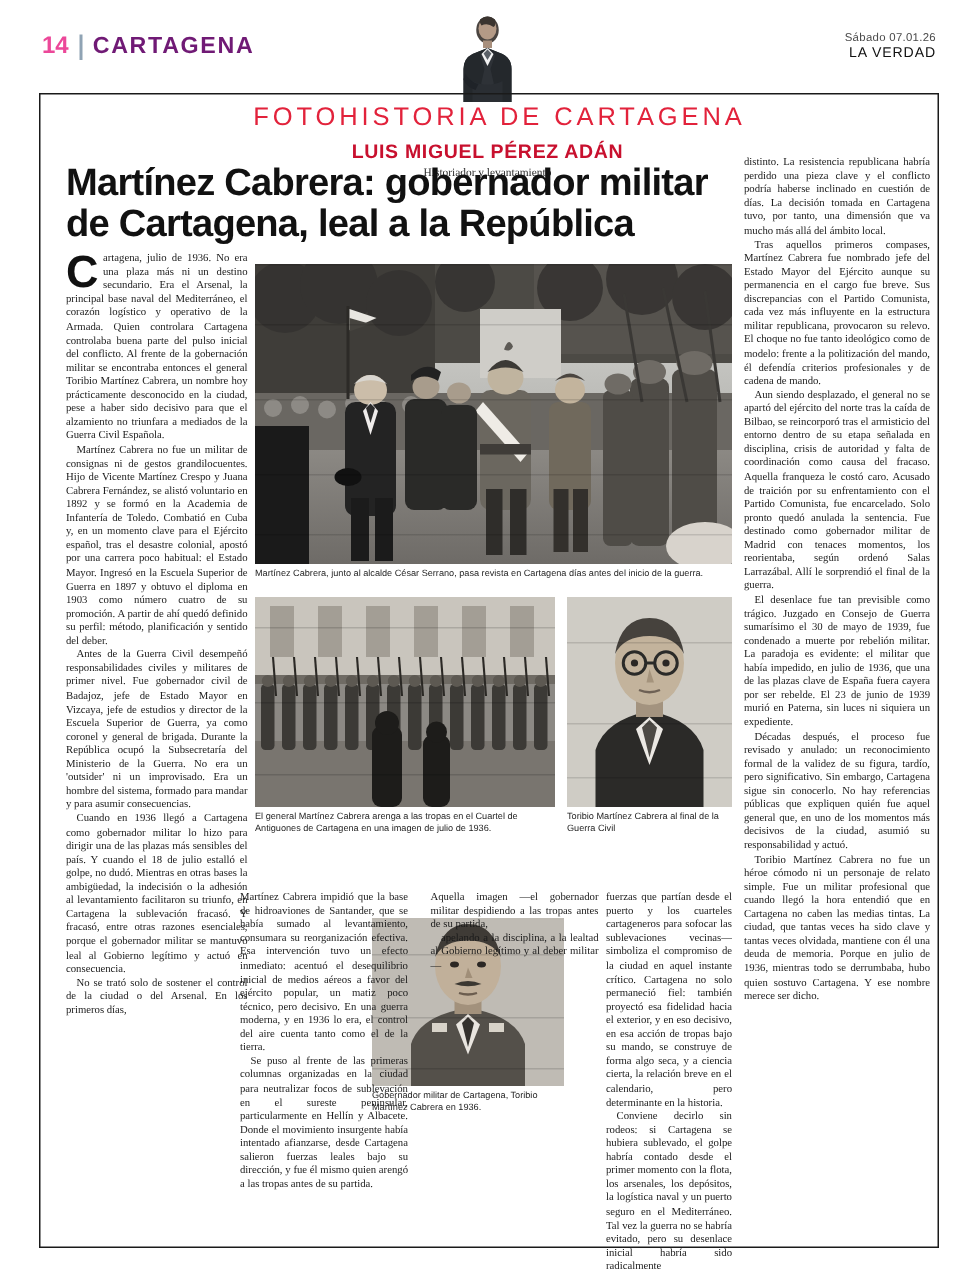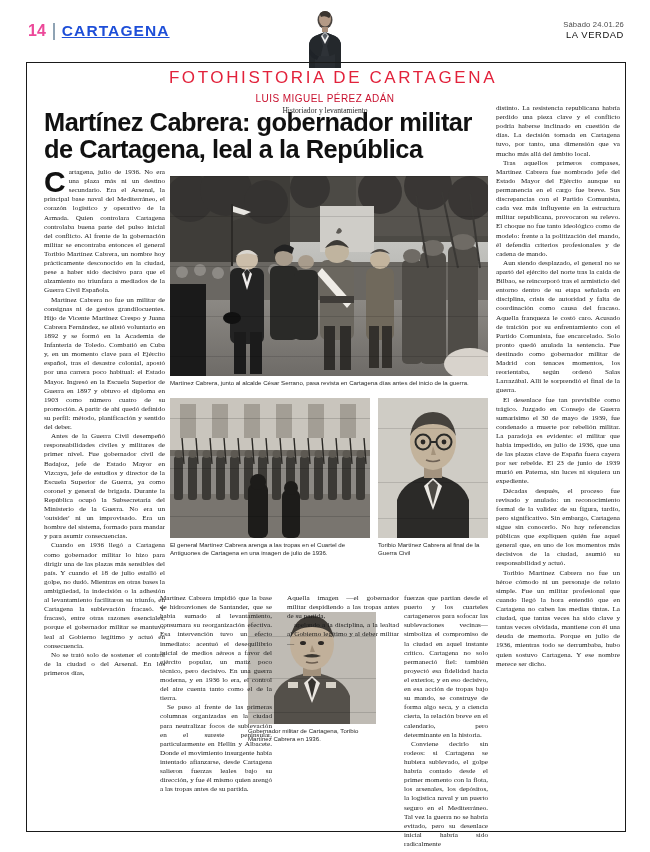--- a/index.html
+++ b/index.html
@@ -13,21 +13,21 @@
   
   .masthead{position:absolute;left:0;top:0;width:650px;height:62px;}
   .mh-left{position:absolute;left:28px;top:22px;display:flex;align-items:center;gap:7px;}
   .mh-folio{
     font-family:"Liberation Sans",sans-serif;font-weight:bold;font-size:16px;
     color:#ec4899;letter-spacing:0px;
   }
   .mh-rule{width:2px;height:17px;background:#8fa3b4;}
   .mh-section{
     font-family:"Liberation Sans",sans-serif;font-weight:bold;font-size:15.5px;
-    letter-spacing:1.1px;color:#1d4ed8;text-decoration:underline;
+    letter-spacing:1.1px;color:#701a75;
   }
   .mh-right{position:absolute;right:26px;top:20px;text-align:right;line-height:1.25;}
   .mh-date{font-family:"Liberation Sans",sans-serif;font-size:7.6px;color:#4a4a4a;letter-spacing:.2px;}
   .mh-brand{font-family:"Liberation Sans",sans-serif;font-weight:normal;font-size:9.4px;color:#111;letter-spacing:.6px;}
 
   
   .mh-portrait{
     position:absolute;left:50%;transform:translateX(-50%);top:6px;
     width:46px;height:62px;overflow:hidden;
   }
@@ -38,21 +38,21 @@
          border-top:1.6px solid #1a1a1a;border-bottom:1.6px solid #1a1a1a;
          border-left:1.1px solid #1a1a1a;border-right:1.1px solid #1a1a1a;}
 
   
   .kicker-wrap{position:absolute;left:26px;top:68px;width:598px;text-align:center;}
   .kicker{
     font-family:"Liberation Sans",sans-serif;font-size:17px;font-weight:normal;
     letter-spacing:2.6px;color:#e2223b;padding-left:16px;
   }
   .byline-name{
-    font-family:"Liberation Sans",sans-serif;font-size:10px;font-weight:normal;
+    font-family:"Liberation Sans",sans-serif;font-size:13px;font-weight:bold;
     letter-spacing:.45px;color:#c8102e;margin-top:5px;
   }
   .byline-role{
     font-family:"Liberation Serif",serif;font-size:7.6px;color:#2b2b2b;margin-top:2px;
   }
 
   
   .headline{
     position:absolute;left:44px;top:92px;width:440px;
     font-family:"Liberation Sans",sans-serif;font-weight:bold;
@@ -120,21 +120,21 @@
         <path d="M23 26 L18 31 l3 9 l-5 22 l-9 0 l0 -22 q0 -7 6 -10 z" fill="#24282c"></path>
         <path d="M23 26 L28 31 l-3 9 l5 22 l9 0 l0 -22 q0 -7 -6 -10 z" fill="#24282c"></path>
         <path d="M23 26 l-4 4 l4 8 l4 -8 z" fill="#f2f2f2"></path>
         <path d="M23 27 l-2.6 2.6 l2.6 4.4 l2.6 -4.4 z" fill="#5b6168"></path>
         <path d="M13 48 q10 5 20 0 l0 14 l-20 0 z" fill="#2a2e33"></path>
         <path d="M8 43 q4 6 9 7 l-2 4 q-6 -2 -8 -7z" fill="#1f2328"></path>
       </svg>
     </div>
 
     <div class="mh-right">
-      <div class="mh-date">Sábado 24.01.26</div>
+      <div class="mh-date">Sábado 07.01.26</div>
       <div class="mh-brand">LA VERDAD</div>
     </div>
   </div>
 
   <div class="frame"></div>
 
   <div class="kicker-wrap">
     <div class="kicker">FOTOHISTORIA DE CARTAGENA</div>
     <div class="byline-name">LUIS MIGUEL PÉREZ ADÁN</div>
     <div class="byline-role">Historiador y levantamiento</div>

